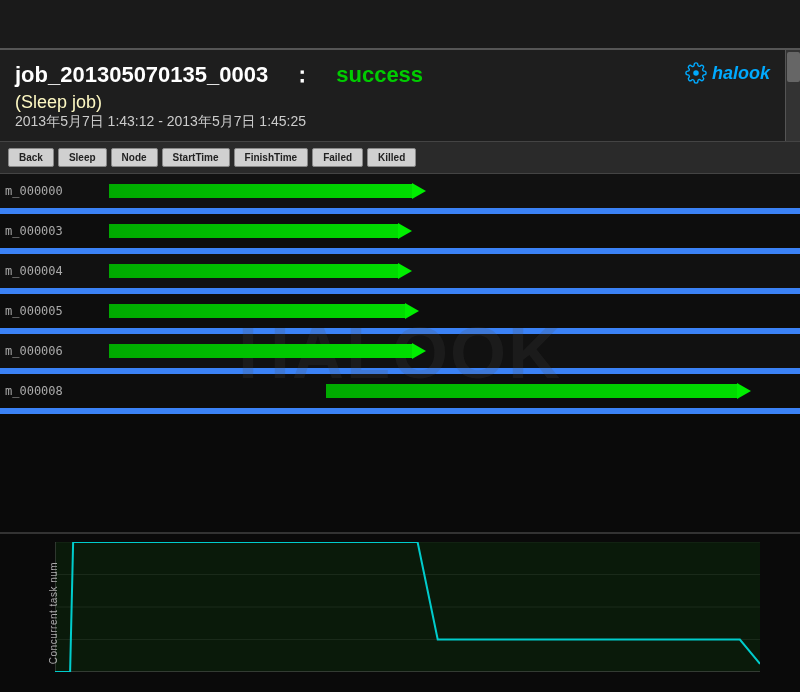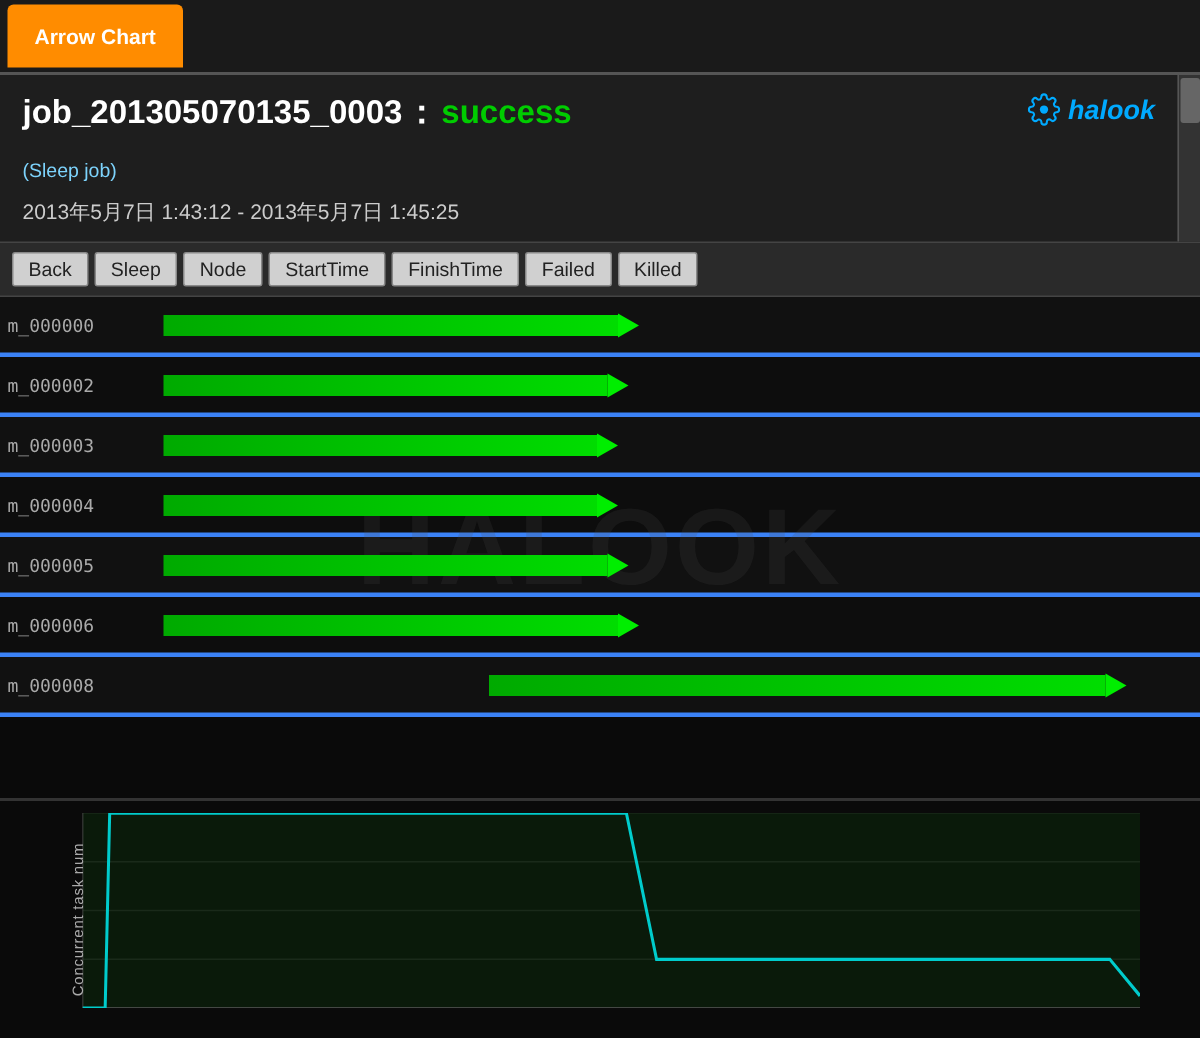--- a/index.html
+++ b/index.html
@@ -55,36 +55,36 @@
       padding: 10px 15px;
       border-bottom: 1px solid #444;
       position: relative;
     }
     #job-title {
       font-size: 22px;
       font-weight: bold;
       color: #ffffff;
       display: flex;
       align-items: center;
-      gap: 2px;
+      gap: 23px;
     }
     #job-status {
       color: #00cc00;
       font-size: 22px;
       font-weight: bold;
     }
     #job-sub {
-      color: #7dd3fc;
-      font-size: 13px;
-      margin-top: 16px;
+      color: #fef9c3;
+      font-size: 18px;
+      margin-top: 2px;
     }
     #job-time {
       color: #ccc;
       font-size: 14px;
-      margin-top: 12px;
+      margin-top: 0;
     }
     #halook-logo {
       position: absolute;
       top: 12px;
       right: 30px;
       display: flex;
       align-items: center;
       gap: 5px;
     }
     #halook-logo .gear-icon {
@@ -122,23 +122,24 @@
       display: flex;
       gap: 4px;
       align-items: center;
       border-bottom: 1px solid #444;
     }
     .toolbar-btn {
       background: #d0d0d0;
       color: #222;
       border: 1px solid #888;
       padding: 3px 10px;
-      font-size: 13px;
+      font-size: 10px;
       cursor: pointer;
       border-radius: 2px;
+      font-weight: bold;
     }
 
     
     #arrow-chart-container {
       display: flex;
       flex: 1;
       overflow: hidden;
       background: #111;
     }
     #arrow-chart {
@@ -155,21 +156,21 @@
       background: #222;
     }
     #arrow-chart::-webkit-scrollbar-thumb {
       background: #666;
     }
 
     .arrow-row {
       display: flex;
       align-items: center;
       height: 40px;
-      border-bottom: 3px solid #3b82f6;
+      border-bottom: 6px solid #3b82f6;
       padding: 0 5px;
     }
     .arrow-row:nth-child(odd) {
       background: #0d0d0d;
     }
     .arrow-row:nth-child(even) {
       background: #111;
     }
     .row-label {
       color: #aaa;
@@ -237,23 +238,20 @@
       color: #aaa;
       font-size: 10px;
       white-space: nowrap;
       letter-spacing: 0.5px;
     }
   </style>
 </head>
 <body>
 
 <div id="tab-bar">
-  <div class="tab tab-active">
-    <span>Arrow Chart</span>
-  </div>
 </div>
 
 <div id="main">
 
   <div id="job-info">
     <div id="job-title">
       <span>job_201305070135_0003</span>
       <span>：</span>
       <span id="job-status">success</span>
     </div>
@@ -282,28 +280,20 @@
   </div>
 
   <div id="arrow-chart-container">
     <div id="arrow-chart">
       <div id="watermark">HALOOK</div>
 
     <div class="arrow-row">
           <span class="row-label">m_000000</span>
           <div class="arrow-bar-container">
             <div class="arrow-bar" style="margin-left: 5%; width: 42%;">
-              <div class="arrow-head"></div>
-            </div>
-          </div>
-        </div>
-        <div class="arrow-row">
-          <span class="row-label">m_000002</span>
-          <div class="arrow-bar-container">
-            <div class="arrow-bar" style="margin-left: 5%; width: 41%;">
               <div class="arrow-head"></div>
             </div>
           </div>
         </div>
         <div class="arrow-row">
           <span class="row-label">m_000003</span>
           <div class="arrow-bar-container">
             <div class="arrow-bar" style="margin-left: 5%; width: 40%;">
               <div class="arrow-head"></div>
             </div>

